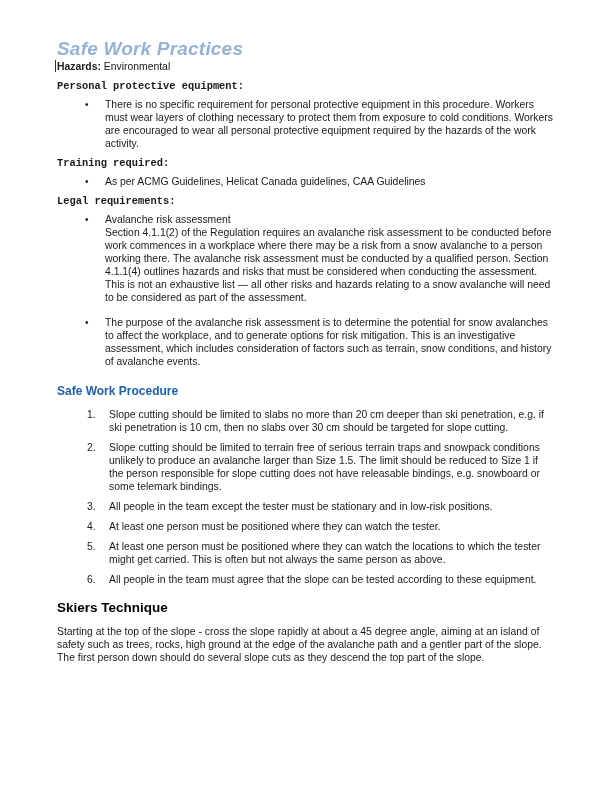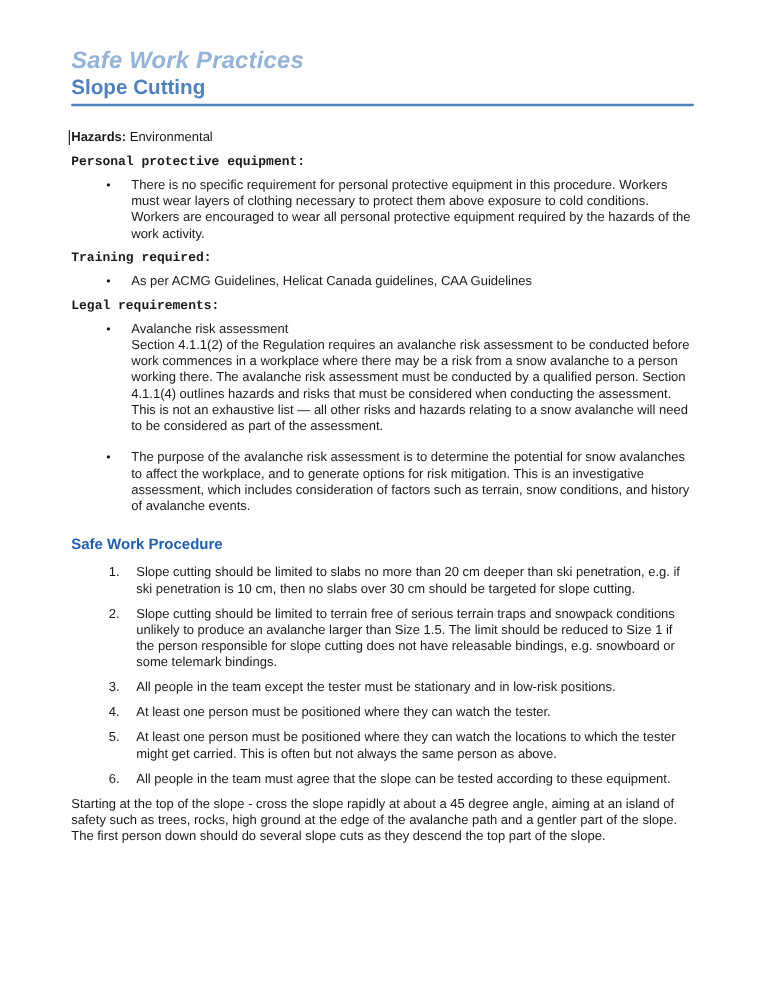--- a/index.html
+++ b/index.html
@@ -104,33 +104,32 @@
     margin-bottom: 9px;
   }
   .para { margin-bottom: 7px; }
 </style>
 </head>
 <body>
 
 <div class="page">
 
   <div class="eyebrow">Safe Work Practices</div>
-  <div class="doc-title">Slope Cutting</div>
 
   <p class="meta-line">
     <span class="text-cursor"></span>
     <b>Hazards:</b>
     <span>Environmental</span>
   </p>
 
   <div class="sec-heading">Personal protective equipment:</div>
   <ul class="bullets">
     <li>
       <span class="glyph">•</span>
-      <span>There is no specific requirement for personal protective equipment in this procedure. Workers must wear layers of clothing necessary to protect them above exposure to cold conditions. Workers are encouraged to wear all personal protective equipment required by the hazards of the work activity.</span>
+      <span>There is no specific requirement for personal protective equipment in this procedure. Workers must wear layers of clothing necessary to protect them from exposure to cold conditions. Workers are encouraged to wear all personal protective equipment required by the hazards of the work activity.</span>
     </li>
   </ul>
 
   <div class="sec-heading">Training required:</div>
   <ul class="bullets">
     <li>
       <span class="glyph">•</span>
       <span>As per ACMG Guidelines, Helicat Canada guidelines, CAA Guidelines</span>
     </li>
   </ul>
@@ -169,15 +168,16 @@
     <li>
       <span class="num">5.</span>
       <span>At least one person must be positioned where they can watch the locations to which the tester might get carried. This is often but not always the same person as above.</span>
     </li>
     <li>
       <span class="num">6.</span>
       <span>All people in the team must agree that the slope can be tested according to these equipment.</span>
     </li>
   </ol>
 
+  <div class="h2-black">Skiers Technique</div>
   <p class="para">Starting at the top of the slope - cross the slope rapidly at about a 45 degree angle, aiming at an island of safety such as trees, rocks, high ground at the edge of the avalanche path and a gentler part of the slope. The first person down should do several slope cuts as they descend the top part of the slope.</p>
 
 </div>
 
 </body></html>

